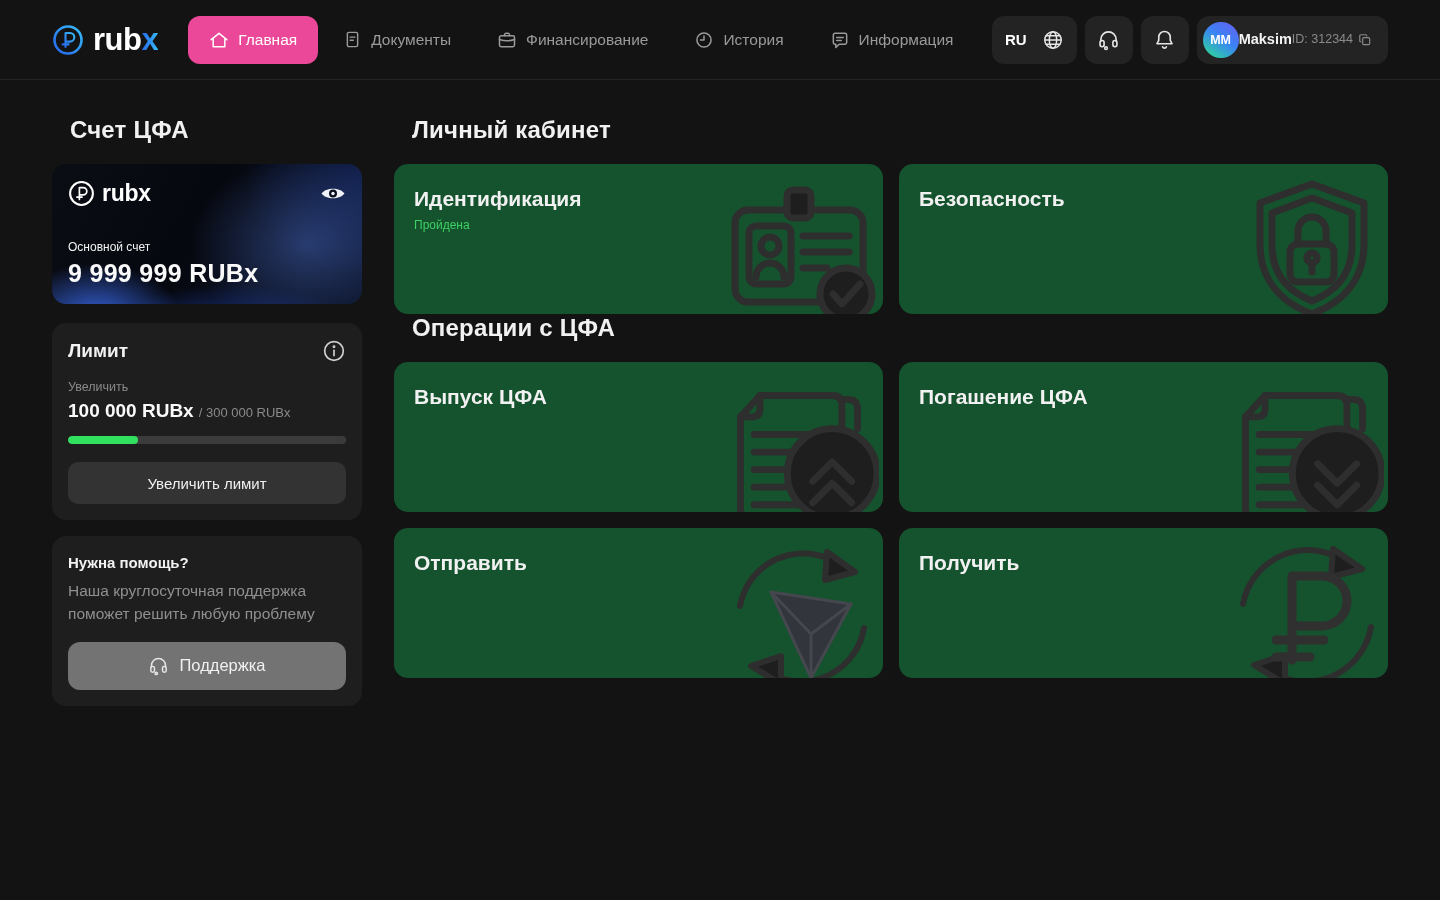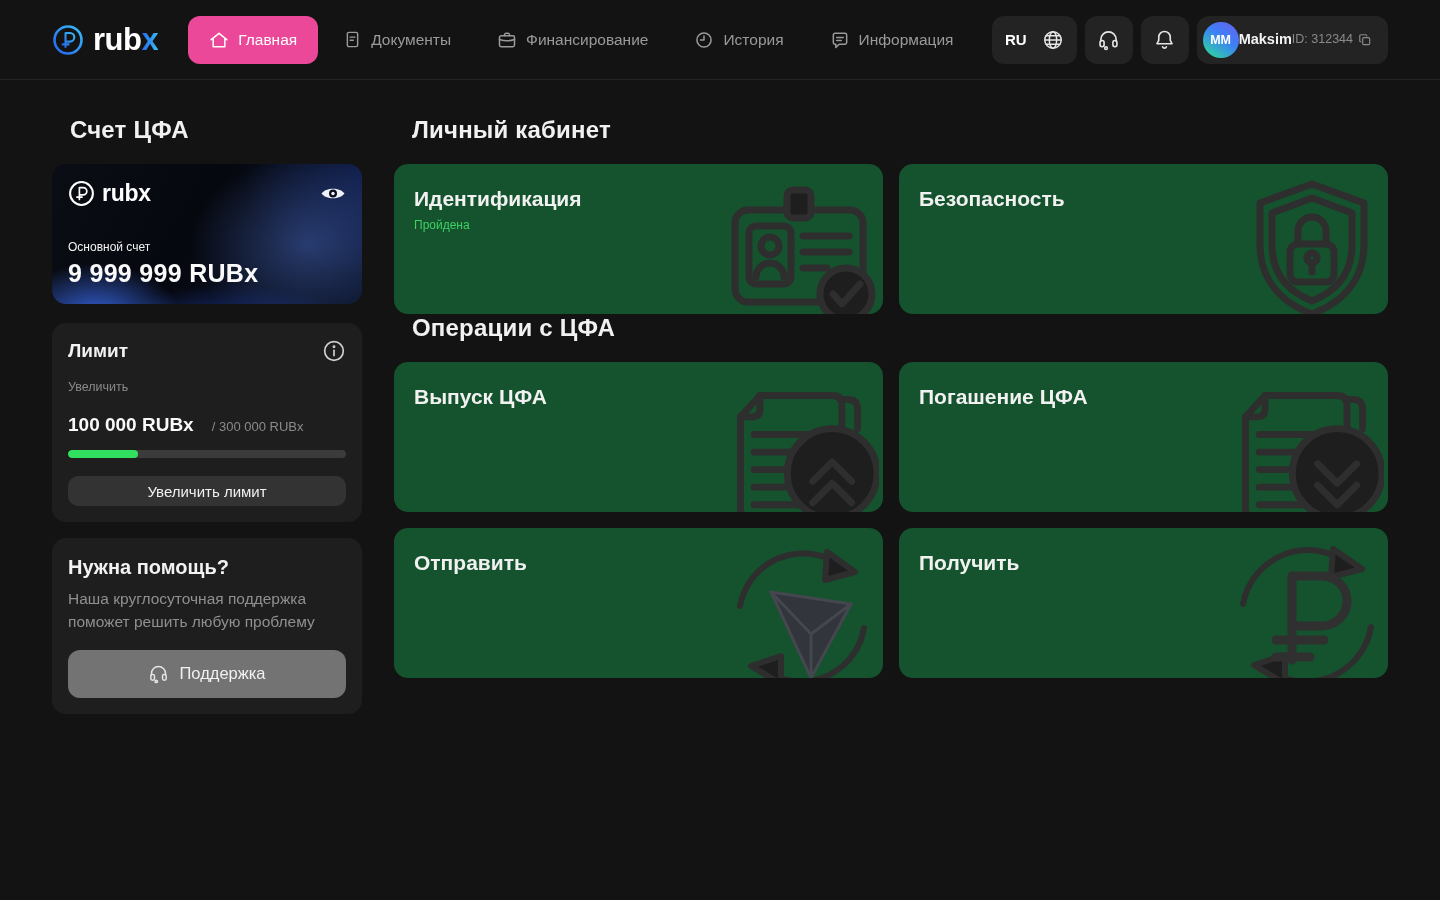--- a/index.html
+++ b/index.html
@@ -73,32 +73,32 @@
   .balance-bottom { margin-top:auto; }
   .balance-label { font-size:12px; color:#f2f2f2; }
   .balance-amount { margin-top:5px; font-size:25px; font-weight:700; color:#fafafa; letter-spacing:.3px; }
 
   
   .panel { background:#1e1e1e; border-radius:14px; padding:16px; }
   .limit-card { margin-top:19px; }
   .limit-head { display:flex; align-items:center; justify-content:space-between; }
   .limit-title { font-size:19px; font-weight:700; color:#f2f2f2; }
   .muted-label { margin-top:17px; font-size:12.5px; color:#8a8a8a; }
-  .avail-row { margin-top:20px; display:flex; align-items:baseline; gap:18px; }
+  .avail-row { margin-top:6px; display:flex; align-items:baseline; gap:5px; }
   .avail-value { font-size:19px; font-weight:700; color:#fafafa; }
   .avail-total { font-size:13px; color:#8a8a8a; }
   .progress-track { margin-top:14px; height:8px; border-radius:4px; background:#3b3b3b; overflow:hidden; }
   .progress-fill { height:100%; border-radius:4px; background:#31e05e; }
   .btn {
-    margin-top:18px; height:30px; border-radius:10px; background:#333333;
+    margin-top:18px; height:42px; border-radius:10px; background:#333333;
     display:flex; align-items:center; justify-content:center; gap:10px;
     font-size:15px; color:#f0f0f0; cursor:pointer;
   }
   .help-card { margin-top:16px; padding:18px 16px 16px; }
-  .help-title { font-size:20px; font-weight:700; color:#f2f2f2; }
+  .help-title { font-size:15px; font-weight:700; color:#f2f2f2; }
   .help-text { margin-top:8px; font-size:15.5px; line-height:1.5; color:#8f8f8f; }
   .support-btn { margin-top:16px; height:48px; border-radius:12px; background:#737373; font-size:16.5px; }
 
   
   .cards-grid { display:grid; grid-template-columns:1fr 1fr; gap:16px; }
   .tile {
     position:relative; height:150px; background:#14532d; border-radius:14px;
     padding:23px 20px; overflow:hidden; cursor:pointer;
   }
   .tile-title { font-size:21px; font-weight:700; color:#f1f1f1; }

